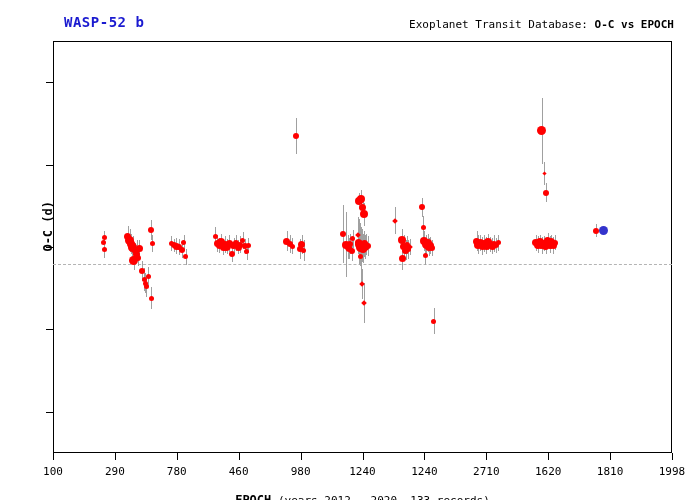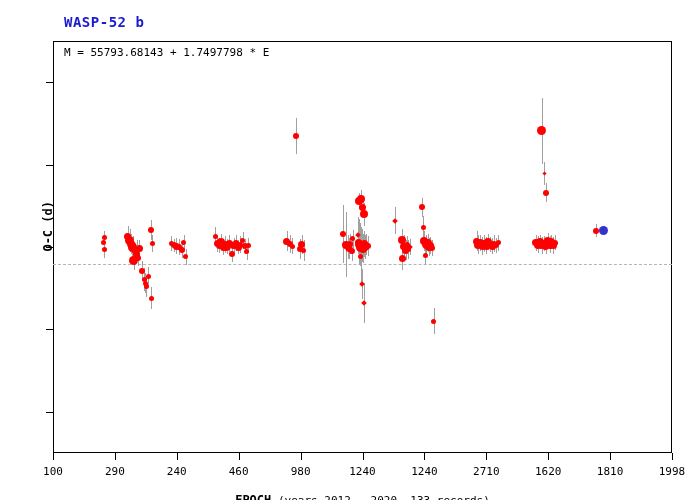--- a/index.html
+++ b/index.html
@@ -67,39 +67,42 @@
   .pt.blue{background:#3333cc;}
   .pt.diamond{border-radius:0;transform:rotate(45deg);}
 </style>
 </head>
 <body>
 
 <div id="stage">
 
   <div class="title-main">WASP-52 b</div>
 
+  <div class="title-right">
+    <span>Exoplanet Transit Database:</span>
+    <b>O-C vs EPOCH</b>
+  </div>
 
   <div class="frame"></div>
 
-  <div class="ephem">M = 55793.68143 + 1.7497798 * E</div>
 
   <div class="plot" id="plot">
     <div class="zeroline"></div>
     <div id="axes-layer">
         <div class="ytick" style="top: 41.2px;"></div>
         <div class="ytick" style="top: 123.6px;"></div>
         <div class="ytick" style="top: 206px;"></div>
         <div class="ytick" style="top: 288.4px;"></div>
         <div class="ytick" style="top: 370.8px;"></div>
         <div class="xtick" style="left: 0px;"></div>
         <div class="xtick-label" style="left: 0px;">100</div>
         <div class="xtick" style="left: 61.9px;"></div>
         <div class="xtick-label" style="left: 61.9px;">290</div>
         <div class="xtick" style="left: 123.8px;"></div>
-        <div class="xtick-label" style="left: 123.8px;">240</div>
+        <div class="xtick-label" style="left: 123.8px;">780</div>
         <div class="xtick" style="left: 185.7px;"></div>
         <div class="xtick-label" style="left: 185.7px;">460</div>
         <div class="xtick" style="left: 247.6px;"></div>
         <div class="xtick-label" style="left: 247.6px;">980</div>
         <div class="xtick" style="left: 309.5px;"></div>
         <div class="xtick-label" style="left: 309.5px;">1240</div>
         <div class="xtick" style="left: 371.4px;"></div>
         <div class="xtick-label" style="left: 371.4px;">1240</div>
         <div class="xtick" style="left: 433.3px;"></div>
         <div class="xtick-label" style="left: 433.3px;">2710</div>

